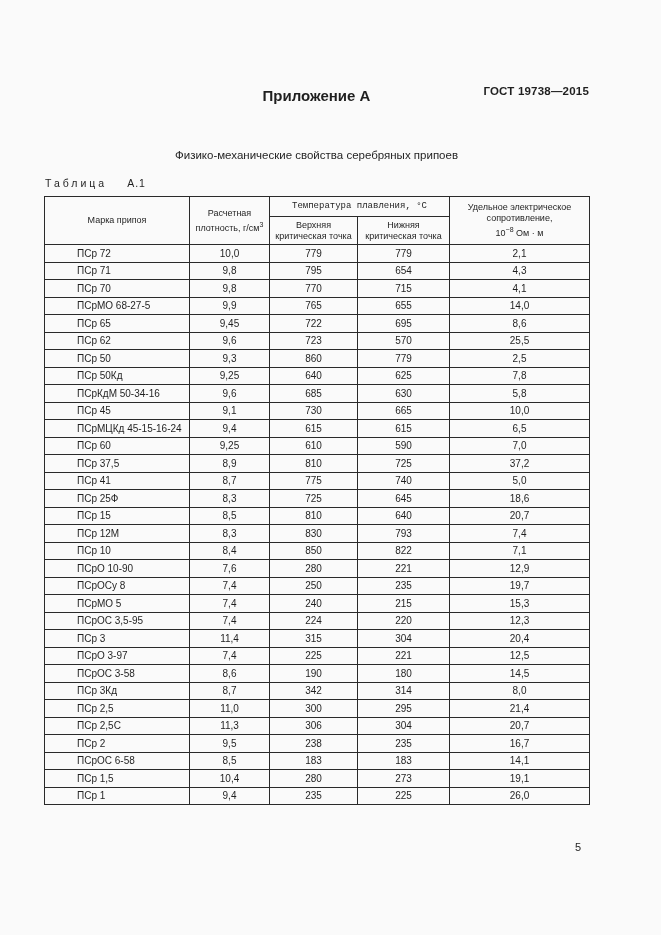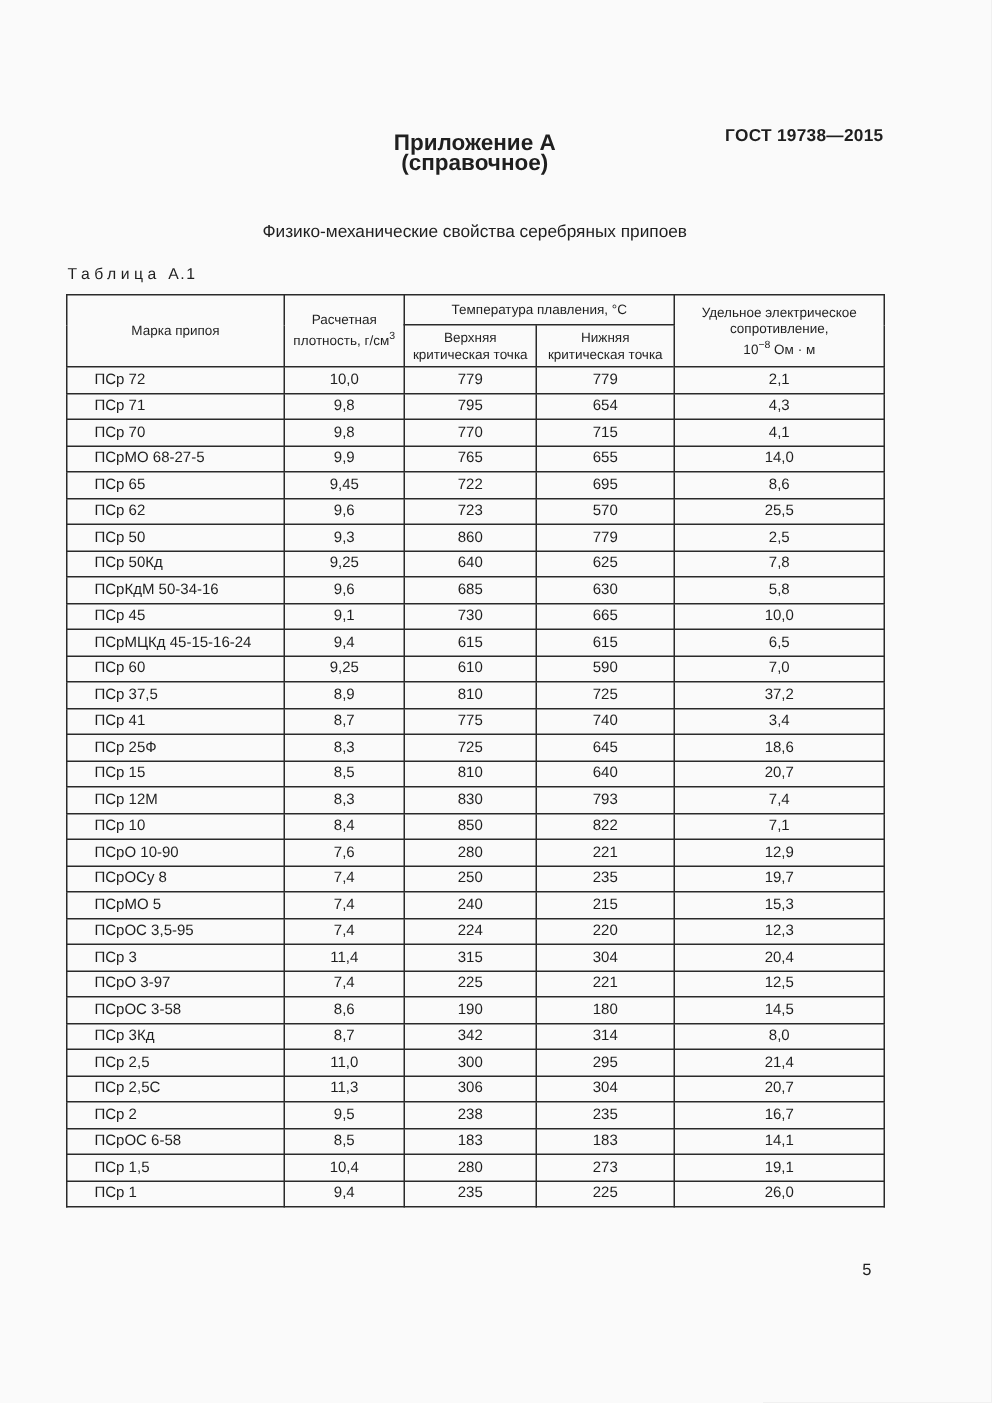--- a/index.html
+++ b/index.html
@@ -46,21 +46,21 @@
     font-size: 11.5px;
     font-weight: normal;
   }
   .table-caption {
     position: absolute;
     top: 177px;
     left: 45px;
     font-size: 10.5px;
   }
   .cap-word { letter-spacing: 3px; }
-  .cap-num  { letter-spacing: 1px; margin-left: 5px; }
+  .cap-num  { letter-spacing: 1px; margin-left: 20px; }
 
   table.props {
     position: absolute;
     top: 196px;
     left: 44px;
     width: 545px;
     border-collapse: collapse;
     table-layout: fixed;
   }
   table.props th, table.props td {
@@ -68,31 +68,31 @@
     box-sizing: border-box;
   }
   thead th {
     font-weight: normal;
     font-size: 9px;
     line-height: 11px;
     text-align: center;
     vertical-align: middle;
     padding: 1px 3px;
   }
-  thead tr.tier1 th.group { height: 20px; }
+  thead tr.tier1 th.group { height: 20px; font-family: Liberation Mono, monospace; }
   thead tr.tier2 th { height: 28px; }
   th.thick-bottom { border-bottom: 2px solid #222; }
 
   tbody td {
     font-size: 10px;
     height: 17.5px;
     padding: 0 4px;
     vertical-align: middle;
   }
-  tbody td.c-mark { text-align: left; padding-left: 18px; }
+  tbody td.c-mark { text-align: left; padding-left: 32px; }
   tbody td.c-num  { text-align: center; }
 
   .sup {
     font-size: 7px;
     vertical-align: 4px;
     letter-spacing: 0;
   }
   .page-number {
     position: absolute;
     top: 841px;
@@ -104,21 +104,20 @@
 </style>
 </head>
 <body>
 
 <div class="page">
 
   <div class="doc-number">ГОСТ 19738—2015</div>
 
   <div class="appendix">
     <div>Приложение А</div>
-    <div>(справочное)</div>
   </div>
 
   <div class="main-title">Физико-механические свойства серебряных припоев</div>
 
   <div class="table-caption">
     <span class="cap-word">Таблица</span><span class="cap-num">А.1</span>
   </div>
 
   <table class="props">
     <colgroup>
@@ -247,21 +246,21 @@
           <td class="c-num">8,9</td>
           <td class="c-num">810</td>
           <td class="c-num">725</td>
           <td class="c-num">37,2</td>
         </tr>
         <tr>
           <td class="c-mark">ПСр 41</td>
           <td class="c-num">8,7</td>
           <td class="c-num">775</td>
           <td class="c-num">740</td>
-          <td class="c-num">3,4</td>
+          <td class="c-num">5,0</td>
         </tr>
         <tr>
           <td class="c-mark">ПСр 25Ф</td>
           <td class="c-num">8,3</td>
           <td class="c-num">725</td>
           <td class="c-num">645</td>
           <td class="c-num">18,6</td>
         </tr>
         <tr>
           <td class="c-mark">ПСр 15</td>

